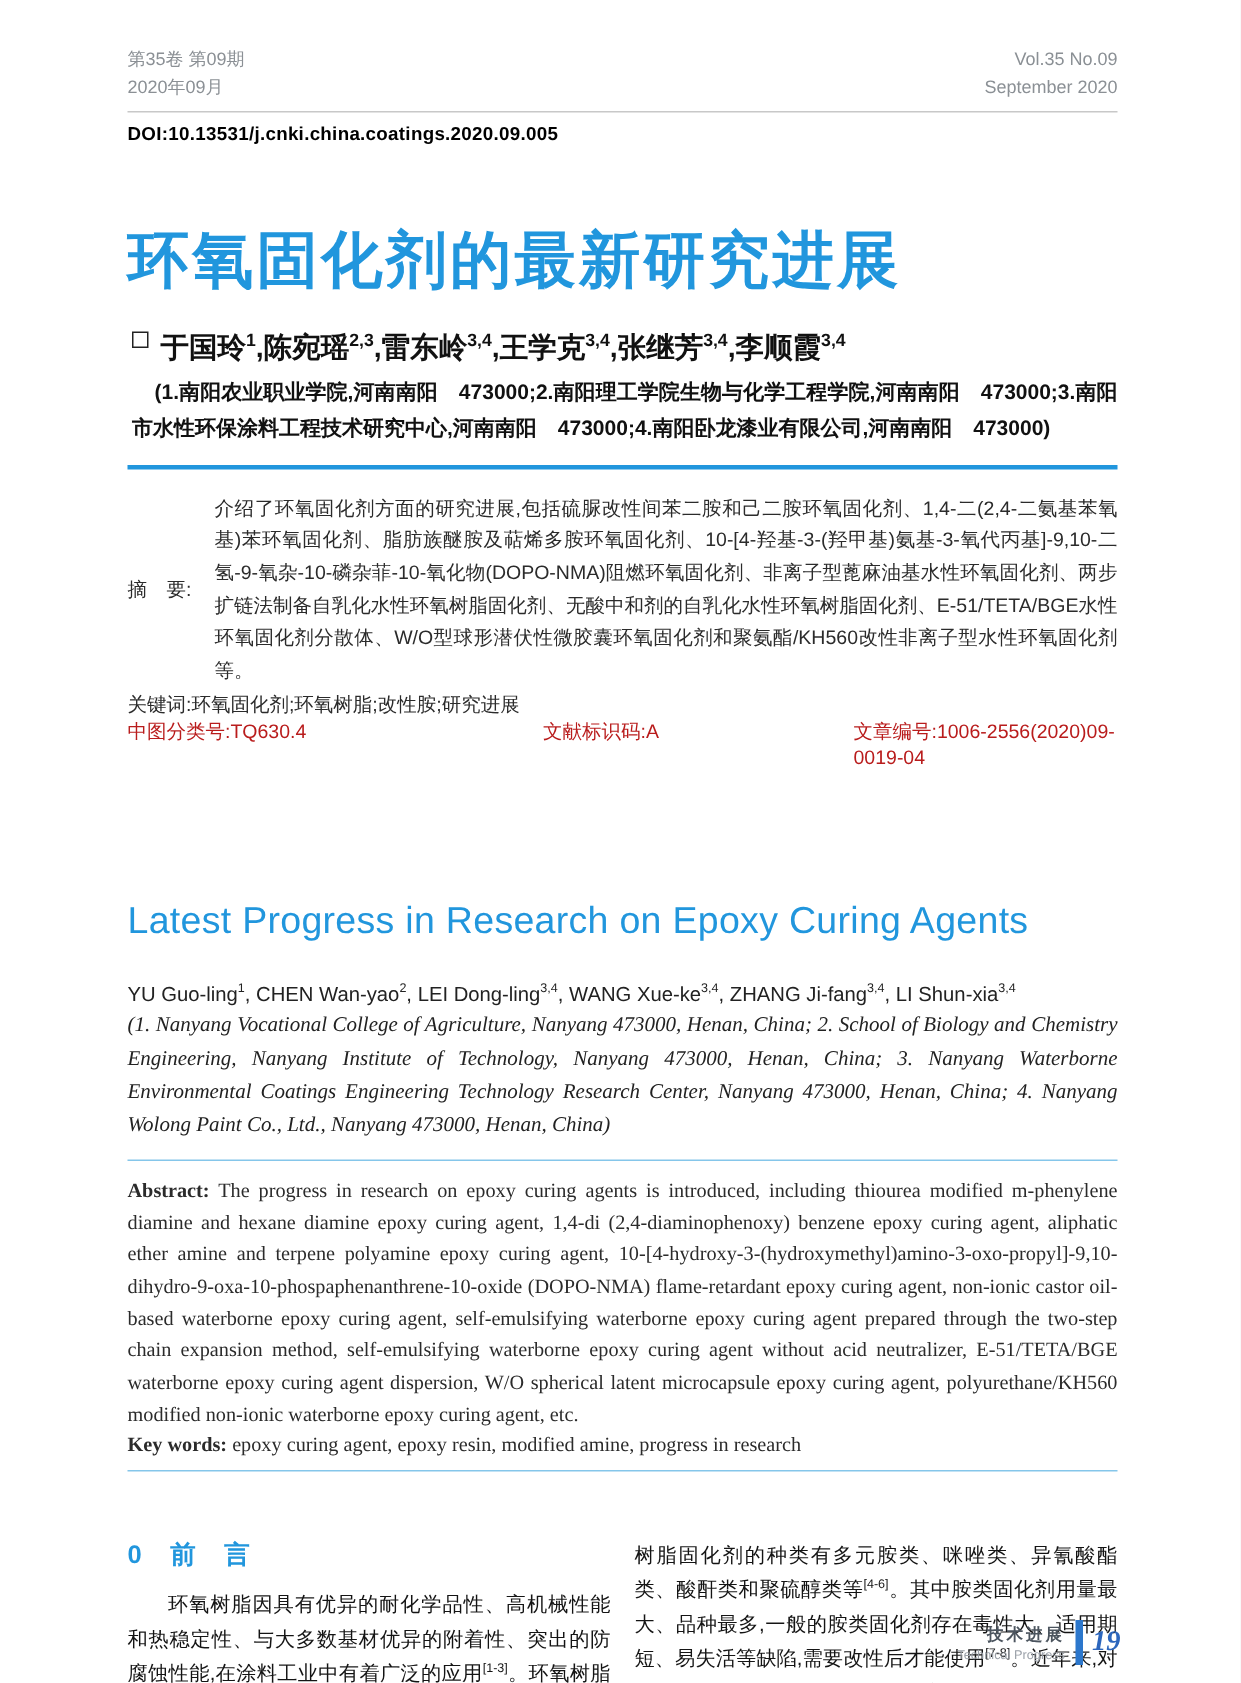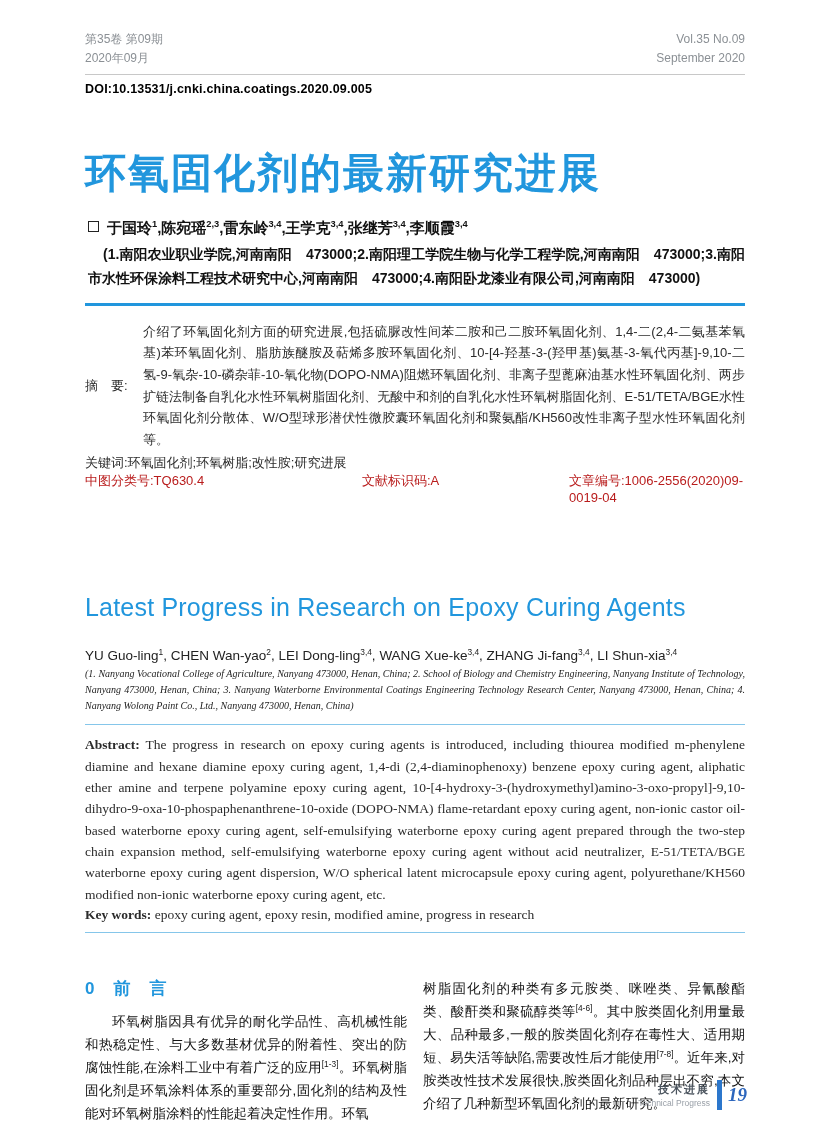--- a/index.html
+++ b/index.html
@@ -12,39 +12,39 @@
   .jheader { display:flex; justify-content:space-between; align-items:flex-start; margin-top:30px; color:#8b9095; font-size:12px; line-height:1.55; }
   .jheader .col-c { text-align:center; }
   .jheader .col-r { text-align:right; }
   .cn-journal { letter-spacing:5px; }
   .en-journal { letter-spacing:0.5px; }
   .header-rule { border-top:1px solid #c8c8c8; margin-top:7px; }
   .doi { font-size:12.5px; font-weight:bold; color:#000; margin-top:7px; letter-spacing:0.2px; }
 
   
   .title-cn { margin-top:50px; font-size:41px; font-weight:bold; color:#2196dd; letter-spacing:2px; }
-  .authors-row { margin-top:18px; display:flex; align-items:flex-start; font-size:15px; font-weight:bold; color:#111; }
+  .authors-row { margin-top:18px; display:flex; align-items:flex-start; font-size:19px; font-weight:bold; color:#111; }
   .author-box { display:inline-block; width:11px; height:11px; border:1.5px solid #222; margin:2px 8px 0 3px; flex:0 0 auto; }
   sup { font-size:0.62em; vertical-align:super; line-height:0; }
   .affil-cn { margin-top:5px; font-size:14px; font-weight:bold; line-height:1.7; color:#111; padding-left:3px; text-indent:15px; text-align:justify; }
   .rule-thick { height:3px; background:#2196dd; margin-top:12px; }
 
   
   .abs-cn { display:flex; margin-top:15px; font-size:13px; color:#2b2b2b; line-height:1.66;align-items:center; }
   .abs-cn .lbl { flex:0 0 58px; white-space:nowrap; }
   .abs-cn .txt { flex:1; text-align:justify; }
   .kw-cn { margin-top:4px; font-size:13px; color:#2b2b2b; }
   .meta-row { display:flex; font-size:13px; color:#b91c1c;gap:32px; }
   .meta-row .m1 { flex:0 0 245px; }
   .meta-row .m2 { flex:0 0 175px; }
 
   
   .title-en { margin-top:88px; font-size:25px; font-weight:normal; color:#2196dd; letter-spacing:0.2px; }
   .authors-en { margin-top:26px; font-size:13.5px; color:#222; }
-  .affil-en { margin-top:3px; font-family:"Liberation Serif", serif; font-style:italic; font-size:10px; line-height:1.6; color:#222; text-align:justify; }
+  .affil-en { margin-top:3px; font-family:"Liberation Serif", serif; font-style:italic; font-size:14px; line-height:1.6; color:#222; text-align:justify; }
   .rule-thin { border-top:1px solid #85c6ea; margin-top:10px; }
   .abs-en { margin-top:9px; font-family:"Liberation Serif", serif; font-size:13.5px; line-height:1.58; color:#2b2b2b; text-align:justify; }
   .abs-en .b, .kw-en .b { font-weight:bold; }
   .kw-en { margin-top:2px; font-family:"Liberation Serif", serif; font-size:13.5px; color:#2b2b2b; }
   .rule-thin2 { border-top:1px solid #85c6ea; margin-top:9px; }
 
   
   .body-cols { display:flex; gap:16px; margin-top:44px; }
   .bcol { flex:1 1 0; }
   .sec-h { font-size:17px; font-weight:bold; color:#2196dd; margin-bottom:10px; letter-spacing:1px; }

